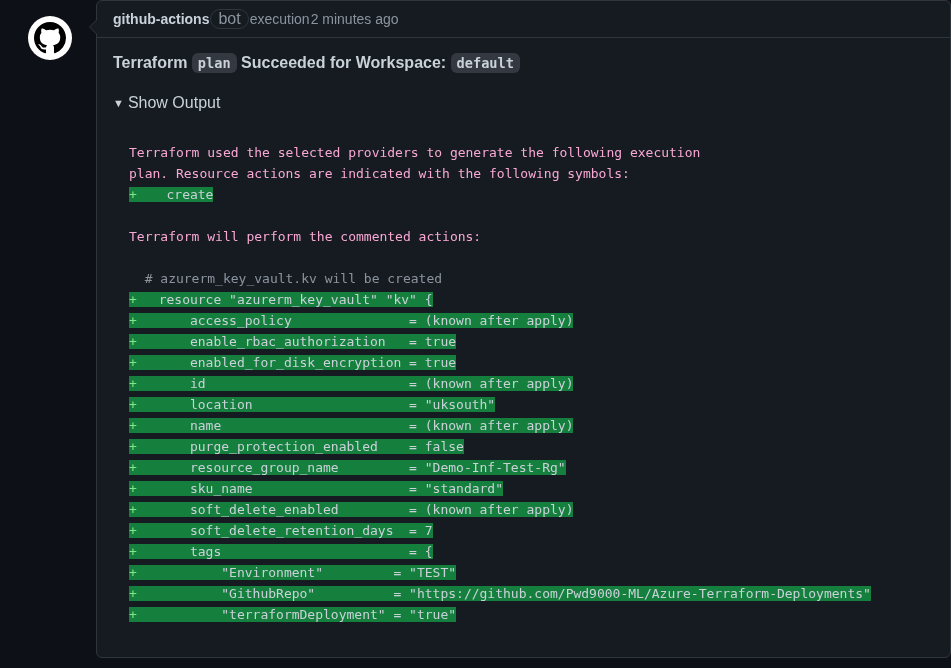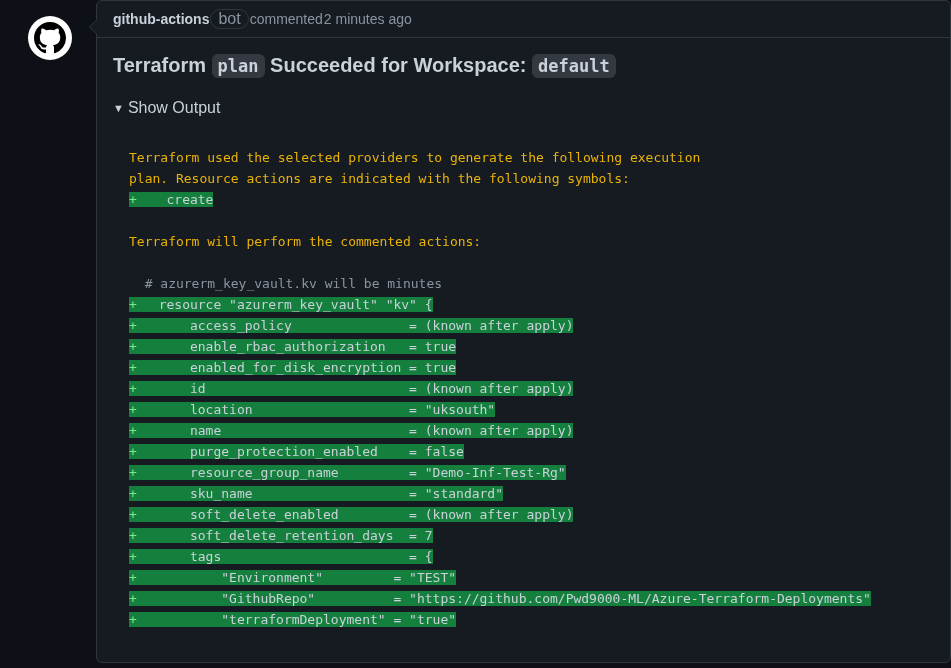--- a/index.html
+++ b/index.html
@@ -76,21 +76,21 @@
     border-radius: 2em;
     padding: 0 7px;
     font-size: 16px;
     color: #8b949e;
     line-height: 18px;
   }
   .comment-body {
     padding: 16px;
   }
   h3.title {
-    font-size: 20px;
+    font-size: 16px;
     font-weight: 600;
     color: #c9d1d9;
     margin-bottom: 18px;
   }
   code.inline {
     background: #343941;
     padding: 2px 6px;
     border-radius: 6px;
     font-family: ui-monospace, SFMono-Regular, "SF Mono", Menlo, Consolas, monospace;
     font-size: 85%;
@@ -113,21 +113,21 @@
     border-radius: 6px;
     padding: 16px;
     margin-top: 10px;
     font-family: ui-monospace, SFMono-Regular, "SF Mono", Menlo, Consolas, monospace;
     font-size: 13px;
     line-height: 21px;
     color: #c9d1d9;
     overflow-x: auto;
     white-space: pre;
   }
-  .intro { color: #eab308; text-align: right; }
+  .intro { color: #f9a8d4; text-align: right; }
   .add-sym { color: #7ee787; display:inline-block; width:14px; }
   .hl-add { background: #15803d; color: #c9d1d9; }
   .comment-hash { color: #8b949e; }
   .diff-row { display: block; }
 </style>
 </head>
 <body>
 
 <div class="container">
   <div class="avatar-col">
@@ -138,21 +138,21 @@
     </div>
   </div>
 
   <div class="comment-col">
     <div class="comment-box">
       <div class="comment-pointer"></div>
 
       <div class="comment-header">
         <a class="author">github-actions</a>
         <span class="bot-badge">bot</span>
-        <span>commented</span>
+        <span>execution</span>
         <a>2 minutes ago</a>
       </div>
 
       <div class="comment-body">
         <h3 class="title">
           <span>Terraform</span>
           <code class="inline">plan</code>
           <span>Succeeded for Workspace:</span>
           <code class="inline">default</code>
         </h3>
@@ -162,19 +162,19 @@
             <span class="tri">▼</span>
             <span>Show Output</span>
           </summary>
 
           <div class="code-block"><span class="intro">Terraform used the selected providers to generate the following execution</span>
 <span class="intro">plan. Resource actions are indicated with the following symbols:</span>
 <span class="hl-add"><span class="add-sym">+</span>   <span>create</span></span>
 
 <span class="intro">Terraform will perform the commented actions:</span>
 
-  <span class="comment-hash"># azurerm_key_vault.kv will be minutes</span>
+  <span class="comment-hash"># azurerm_key_vault.kv will be created</span>
 <div id="diff-rows"><span class="diff-row"><span class="hl-add"><span class="add-sym">+</span>  resource "azurerm_key_vault" "kv" {</span></span><span class="diff-row"><span class="hl-add"><span class="add-sym">+</span>      access_policy               = (known after apply)</span></span><span class="diff-row"><span class="hl-add"><span class="add-sym">+</span>      enable_rbac_authorization   = true</span></span><span class="diff-row"><span class="hl-add"><span class="add-sym">+</span>      enabled_for_disk_encryption = true</span></span><span class="diff-row"><span class="hl-add"><span class="add-sym">+</span>      id                          = (known after apply)</span></span><span class="diff-row"><span class="hl-add"><span class="add-sym">+</span>      location                    = "uksouth"</span></span><span class="diff-row"><span class="hl-add"><span class="add-sym">+</span>      name                        = (known after apply)</span></span><span class="diff-row"><span class="hl-add"><span class="add-sym">+</span>      purge_protection_enabled    = false</span></span><span class="diff-row"><span class="hl-add"><span class="add-sym">+</span>      resource_group_name         = "Demo-Inf-Test-Rg"</span></span><span class="diff-row"><span class="hl-add"><span class="add-sym">+</span>      sku_name                    = "standard"</span></span><span class="diff-row"><span class="hl-add"><span class="add-sym">+</span>      soft_delete_enabled         = (known after apply)</span></span><span class="diff-row"><span class="hl-add"><span class="add-sym">+</span>      soft_delete_retention_days  = 7</span></span><span class="diff-row"><span class="hl-add"><span class="add-sym">+</span>      tags                        = {</span></span><span class="diff-row"><span class="hl-add"><span class="add-sym">+</span>          "Environment"         = "TEST"</span></span><span class="diff-row"><span class="hl-add"><span class="add-sym">+</span>          "GithubRepo"          = "https://github.com/Pwd9000-ML/Azure-Terraform-Deployments"</span></span><span class="diff-row"><span class="hl-add"><span class="add-sym">+</span>          "terraformDeployment" = "true"</span></span></div></div>
         </details>
       </div>
     </div>
   </div>
 </div>
 
 </body></html>

